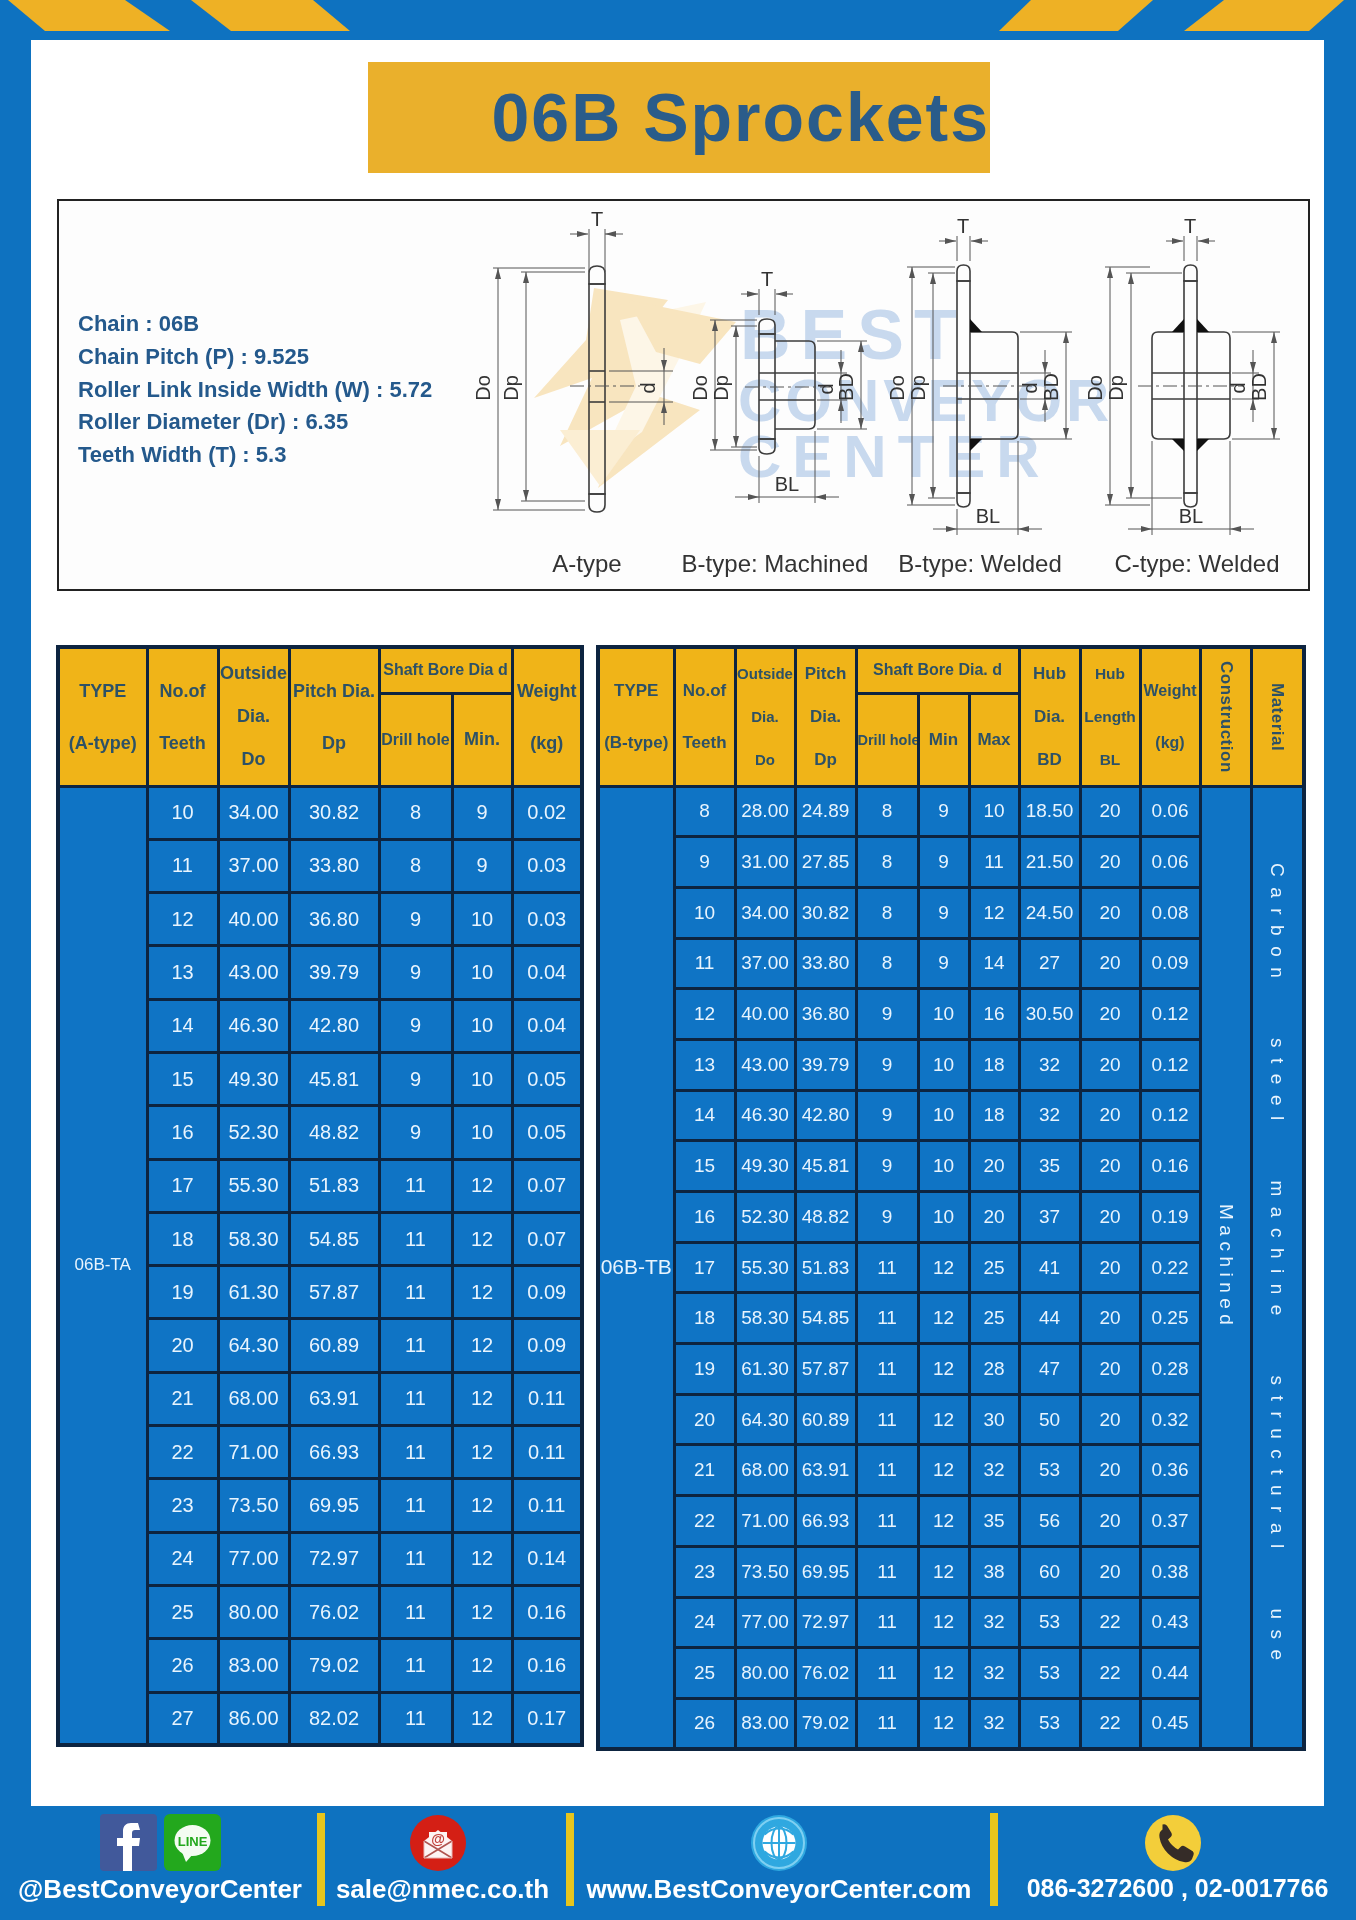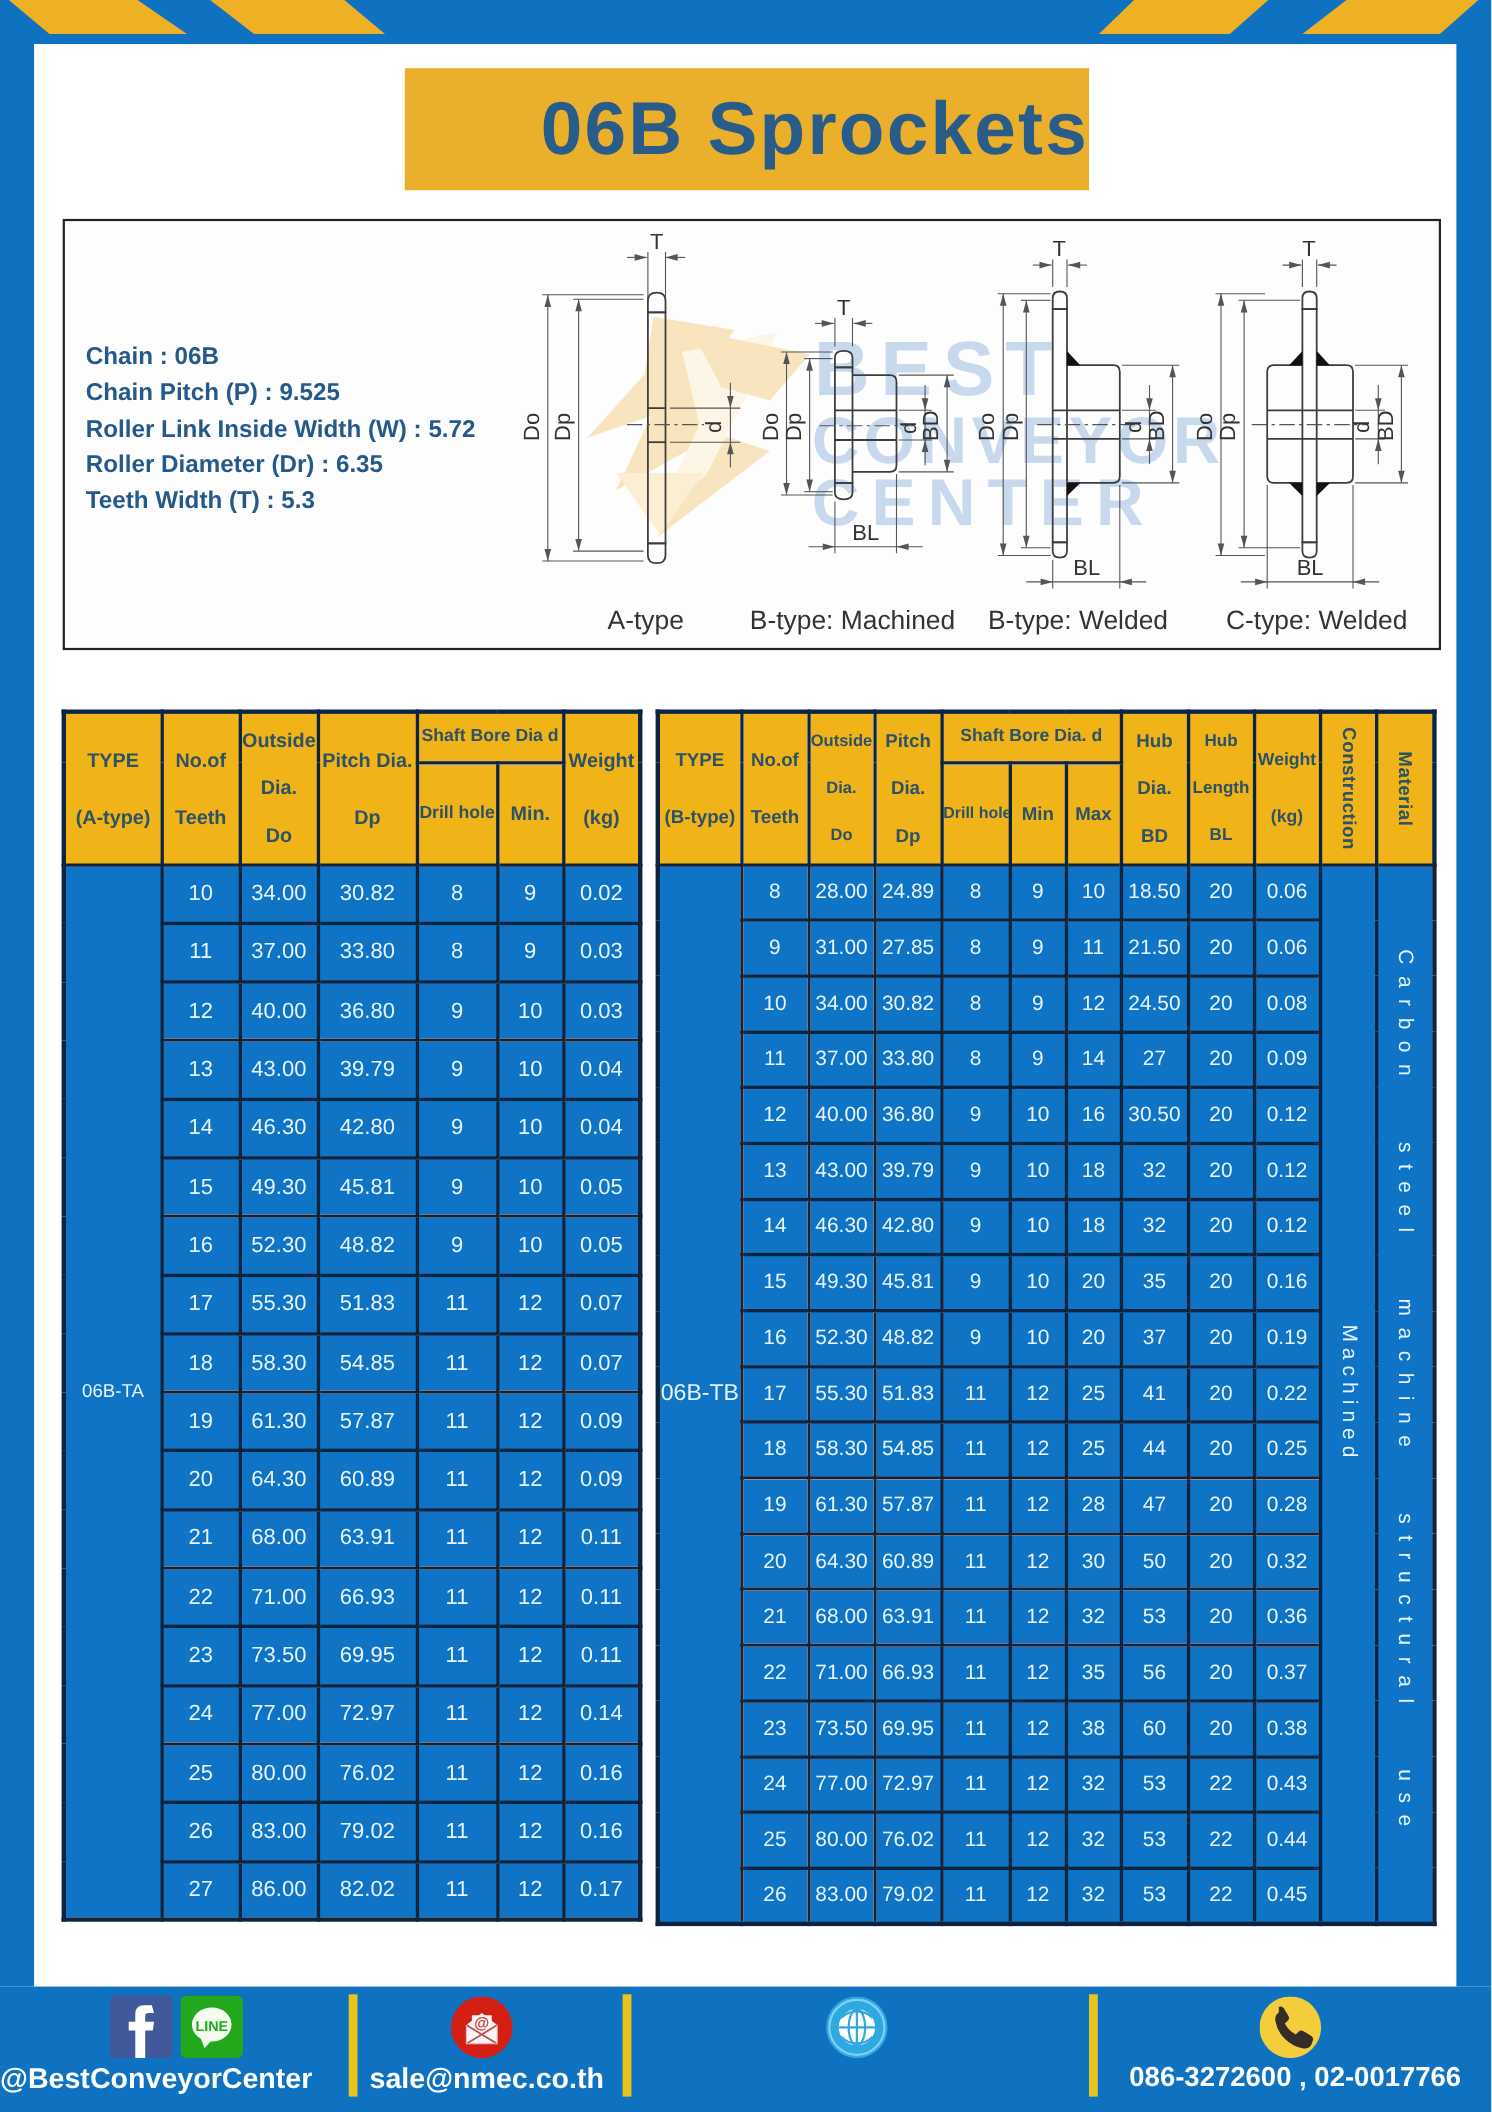--- a/index.html
+++ b/index.html
@@ -744,21 +744,21 @@
     <path d="M38 9 h-7 c-5 0-8 3-8 8 v7 h-6 v8 h6 v25 h9 v-25 h7 l1-8 h-8 v-5 c0-2 1-3 3-3 h5 z" fill="#fff"></path>
   </svg>
 
   <svg class="abs" style="left:164px;top:1814px" width="57" height="57" viewBox="0 0 57 57">
     <rect x="0" y="0" width="57" height="57" rx="6" fill="#23a81d"></rect>
     <ellipse cx="28.5" cy="26.5" rx="18" ry="15.5" fill="#f4fcf2"></ellipse>
     <path d="M18 38 l11 2 -7 8 z" fill="#f4fcf2"></path>
     <text x="28.5" y="32" font-size="13" font-weight="bold" fill="#23a81d" text-anchor="middle" font-family="Liberation Sans">LINE</text>
   </svg>
 
-  <div class="abs" style="left:0px;top:1874px;width:320px;text-align:left;font-size:26px;font-weight:bold;color:#fff;">@BestConveyorCenter</div>
+  <div class="abs" style="left:0px;top:1874px;width:320px;text-align:center;font-size:26px;font-weight:bold;color:#fff;">@BestConveyorCenter</div>
 
   <div class="abs" style="left:317px;top:1813px;width:8px;height:93px;background:#e7c51d"></div>
 
   <svg class="abs" style="left:410px;top:1815px" width="56" height="56" viewBox="0 0 56 56">
     <circle cx="28" cy="28" r="28" fill="#d41f15"></circle>
     <path d="M14 26 L28 15 L42 26 L42 43 L14 43 Z" fill="#fdf4f3"></path>
     <path d="M19 17 h18 v13 h-18 z" fill="#fdf4f3"></path>
     <text x="28" y="29" font-size="14" font-weight="bold" fill="#c2403a" text-anchor="middle" font-family="Liberation Sans">@</text>
     <path d="M14 26 L42 43 M42 26 L14 43" stroke="#b05550" stroke-width="1.6"></path>
     <path d="M14 26 L14 43 L42 43 L42 26" fill="none" stroke="#e8b7b4" stroke-width="1"></path>
@@ -773,20 +773,21 @@
     <circle cx="28" cy="28" r="25" fill="none" stroke="#7fd0f2" stroke-width="2"></circle>
     <circle cx="28" cy="28" r="16.5" fill="#fff"></circle>
     <g stroke="#2fa8e0" stroke-width="2" fill="none">
       <ellipse cx="28" cy="28" rx="7.5" ry="16.5"></ellipse>
       <line x1="28" y1="11.5" x2="28" y2="44.5"></line>
       <line x1="11.5" y1="28" x2="44.5" y2="28"></line>
       <path d="M13.7 19.5 a20 20 0 0 1 28.6 0 M13.7 36.5 a20 20 0 0 0 28.6 0"></path>
     </g>
   </svg>
 
+  <div class="abs" style="left:579px;top:1874px;width:400px;text-align:center;font-size:26px;font-weight:bold;color:#fff;">www.BestConveyorCenter.com</div>
 
   <div class="abs" style="left:990px;top:1813px;width:8px;height:93px;background:#e7c51d"></div>
 
   <svg class="abs" style="left:1145px;top:1815px" width="56" height="56" viewBox="0 0 56 56">
     <circle cx="28" cy="28" r="28" fill="#f3ce3a"></circle>
     <path d="M17.5 14.5 q-4 2.5 -3 8 q1.5 9 8.5 16 q7 7 16 8.5 q5.5 1 8 -3 l1.5 -4 q1 -3 -2 -4.5 l-6.5 -4 q-2.5 -1.5 -4.5 0.5 l-2.5 2.5 q-6.5 -3.5 -10 -10 l2.7 -2.5 q2 -2 0.5 -4.5 l-4 -6.5 q-1.7 -2.7 -4.7 -1.5 z" fill="#352c28"></path>
   </svg>
 
   <div class="abs" style="left:1005px;top:1874px;width:345px;text-align:center;font-size:25px;font-weight:bold;color:#fff;">086-3272600 , 02-0017766</div>
 

